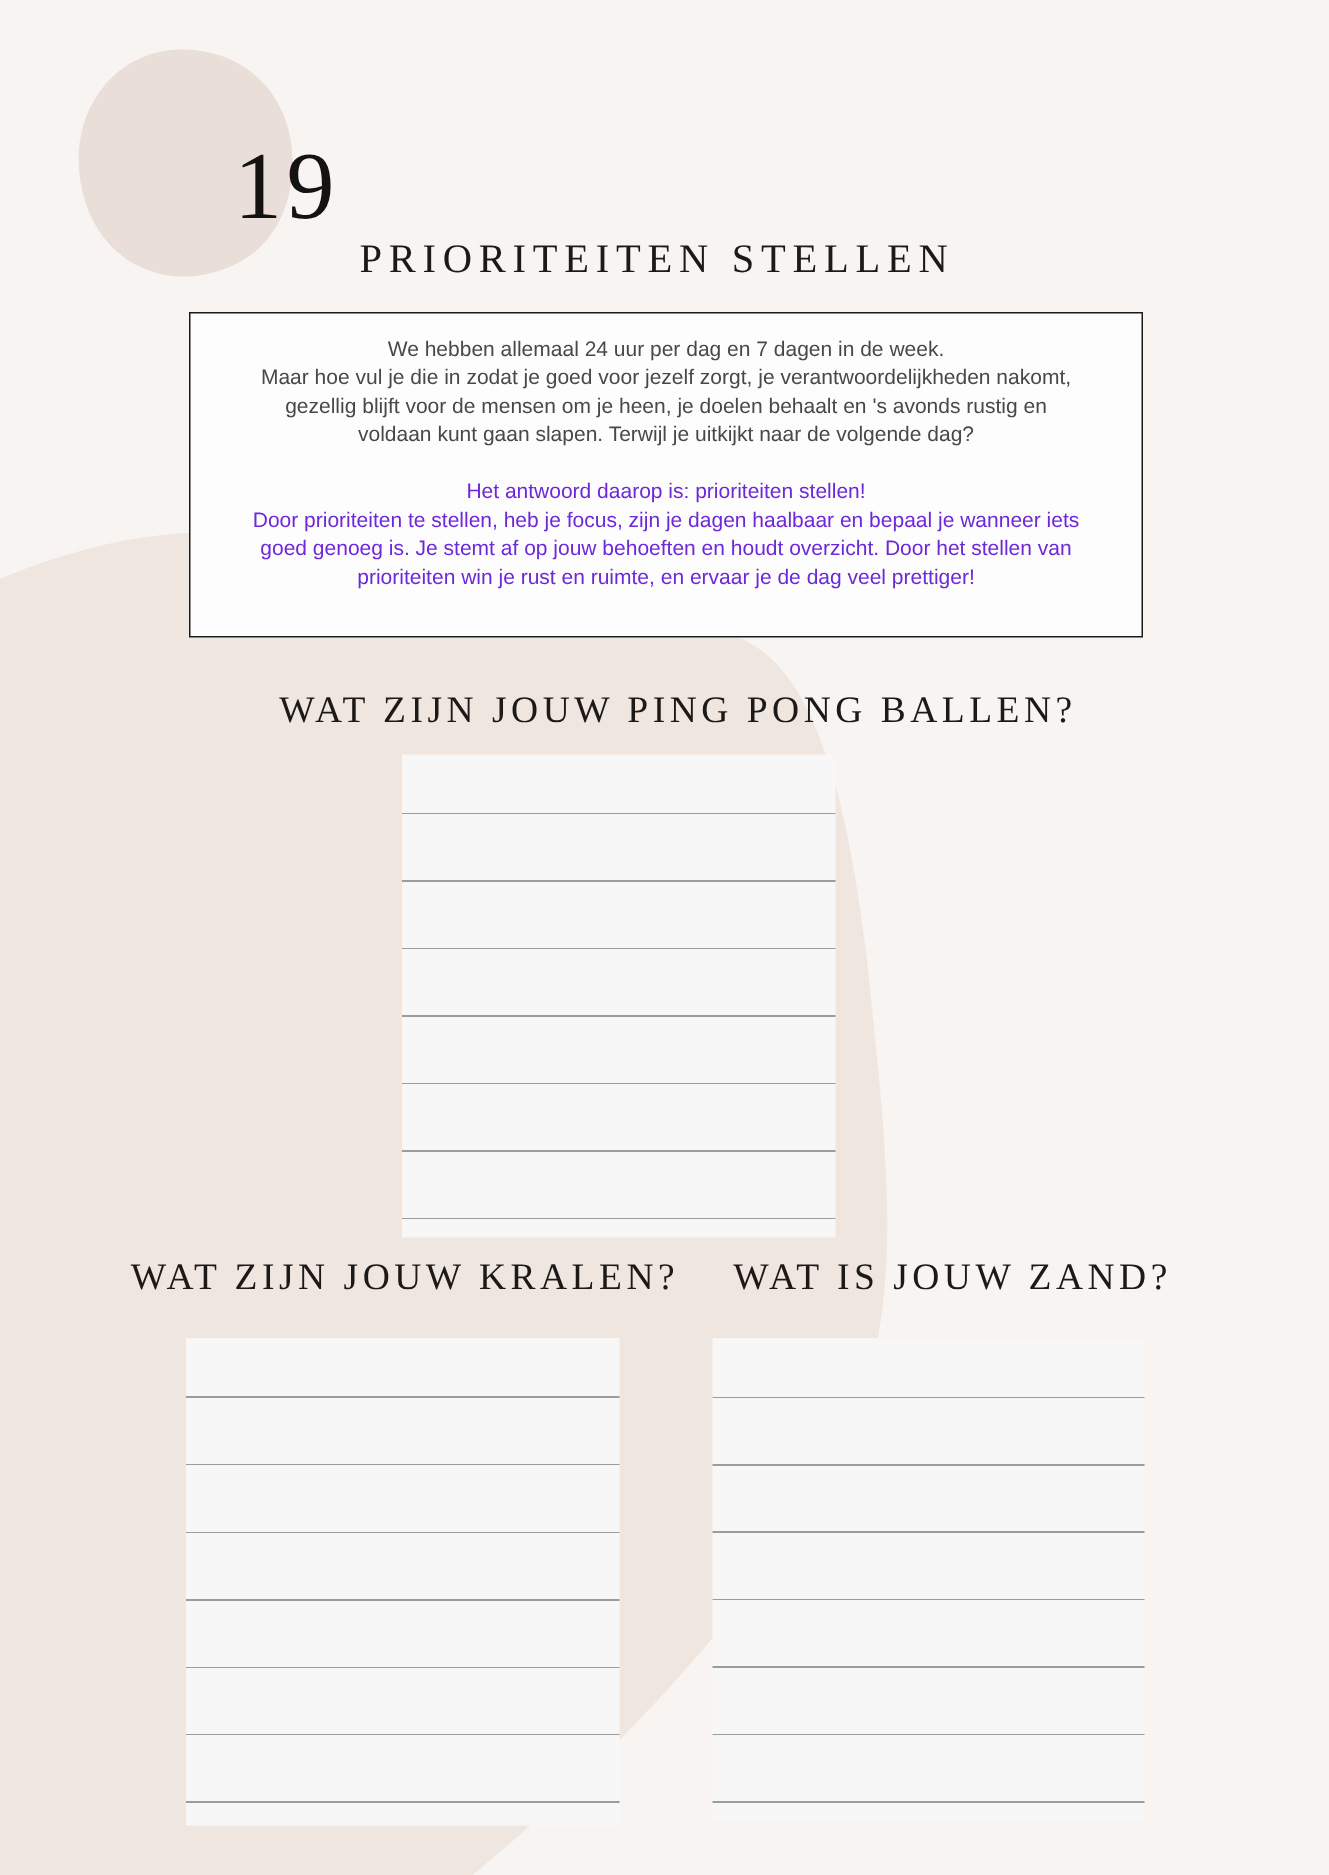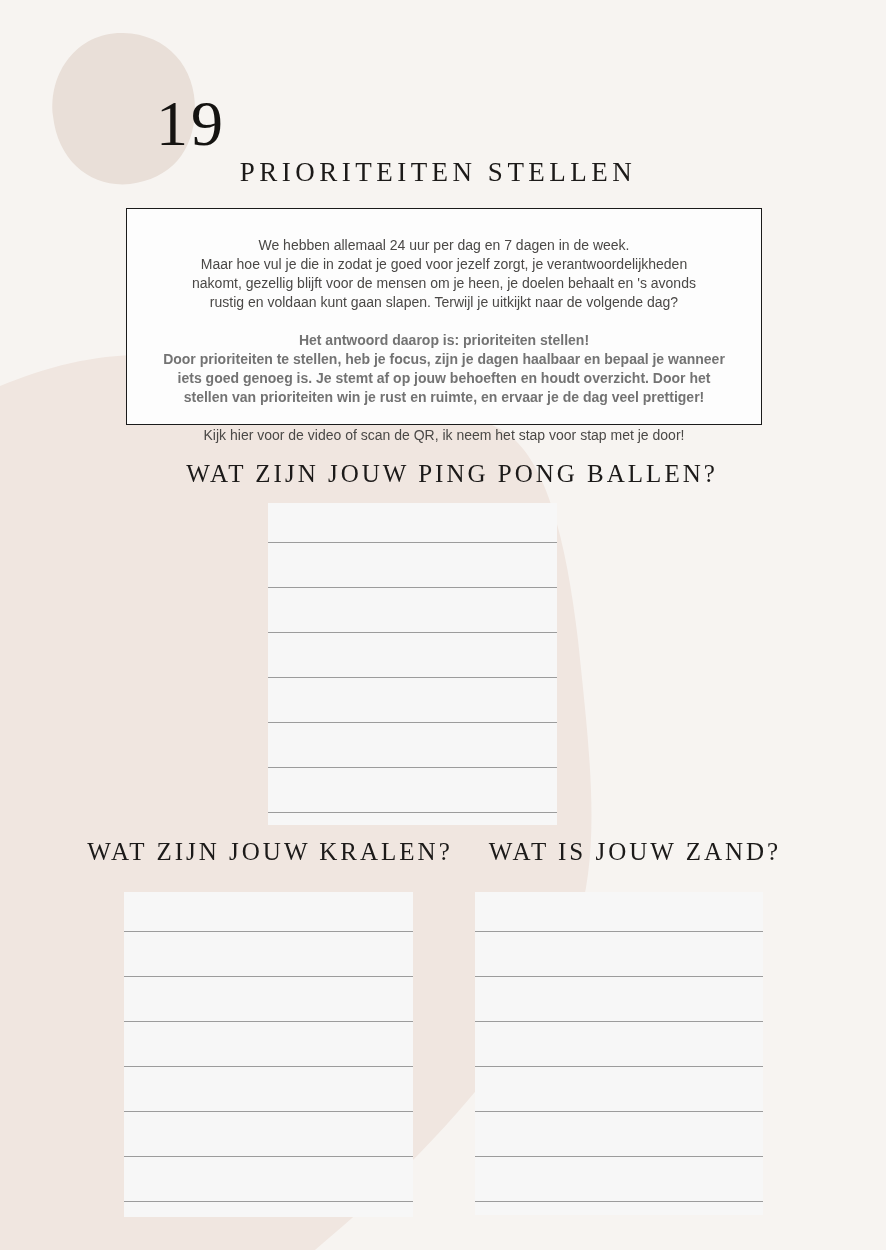--- a/index.html
+++ b/index.html
@@ -27,25 +27,25 @@
   .intro-box{
     position:absolute;left:126px;top:208px;width:636px;height:217px;
     box-sizing:border-box;
     background:var(--box-bg,#fdfdfd);
     border:1.5px solid var(--box-border,#1b1b1b);
     padding:11px 34px 0 34px;
     text-align:center;
     font-size:14px;line-height:19px;
     color:var(--body-text,#4a4846);
   }
-  .intro-box p{margin:16px;white-space:pre-line;}
+  .intro-box p{margin:3px;white-space:pre-line;}
   .intro-box .answer{
     margin:19px 0;
-    font-weight:bold;
-    color:#737373;
+    font-weight:normal;
+    color:#6d28d9;
   }
   .section-heading{
     position:absolute;
     text-align:center;
     font-family:"Liberation Serif",serif;
     font-size:25px;letter-spacing:3px;
     color:var(--text-dark,#1c1a19);
     white-space:nowrap;
     padding-left:24px;
   }
@@ -87,21 +87,20 @@
 
   <div class="page-number">19</div>
 
   <div class="page-title">PRIORITEITEN STELLEN</div>
 
   <div class="intro-box">
     <p>We hebben allemaal 24 uur per dag en 7 dagen in de week.
 Maar hoe vul je die in zodat je goed voor jezelf zorgt, je verantwoordelijkheden nakomt, gezellig blijft voor de mensen om je heen, je doelen behaalt en 's avonds rustig en voldaan kunt gaan slapen. Terwijl je uitkijkt naar de volgende dag?</p>
     <p class="answer">Het antwoord daarop is: prioriteiten stellen!
 Door prioriteiten te stellen, heb je focus, zijn je dagen haalbaar en bepaal je wanneer iets goed genoeg is. Je stemt af op jouw behoeften en houdt overzicht. Door het stellen van prioriteiten win je rust en ruimte, en ervaar je de dag veel prettiger!</p>
-    <p>Kijk hier voor de video of scan de QR, ik neem het stap voor stap met je door!</p>
   </div>
 
   <div class="section-heading heading-pingpong">WAT ZIJN JOUW PING PONG BALLEN?</div>
   <div class="writing-area area-pingpong"></div>
 
   <div class="section-heading heading-kralen">WAT ZIJN JOUW KRALEN?</div>
   <div class="writing-area area-kralen"></div>
 
   <div class="section-heading heading-zand">WAT IS JOUW ZAND?</div>
   <div class="writing-area area-zand"></div>

